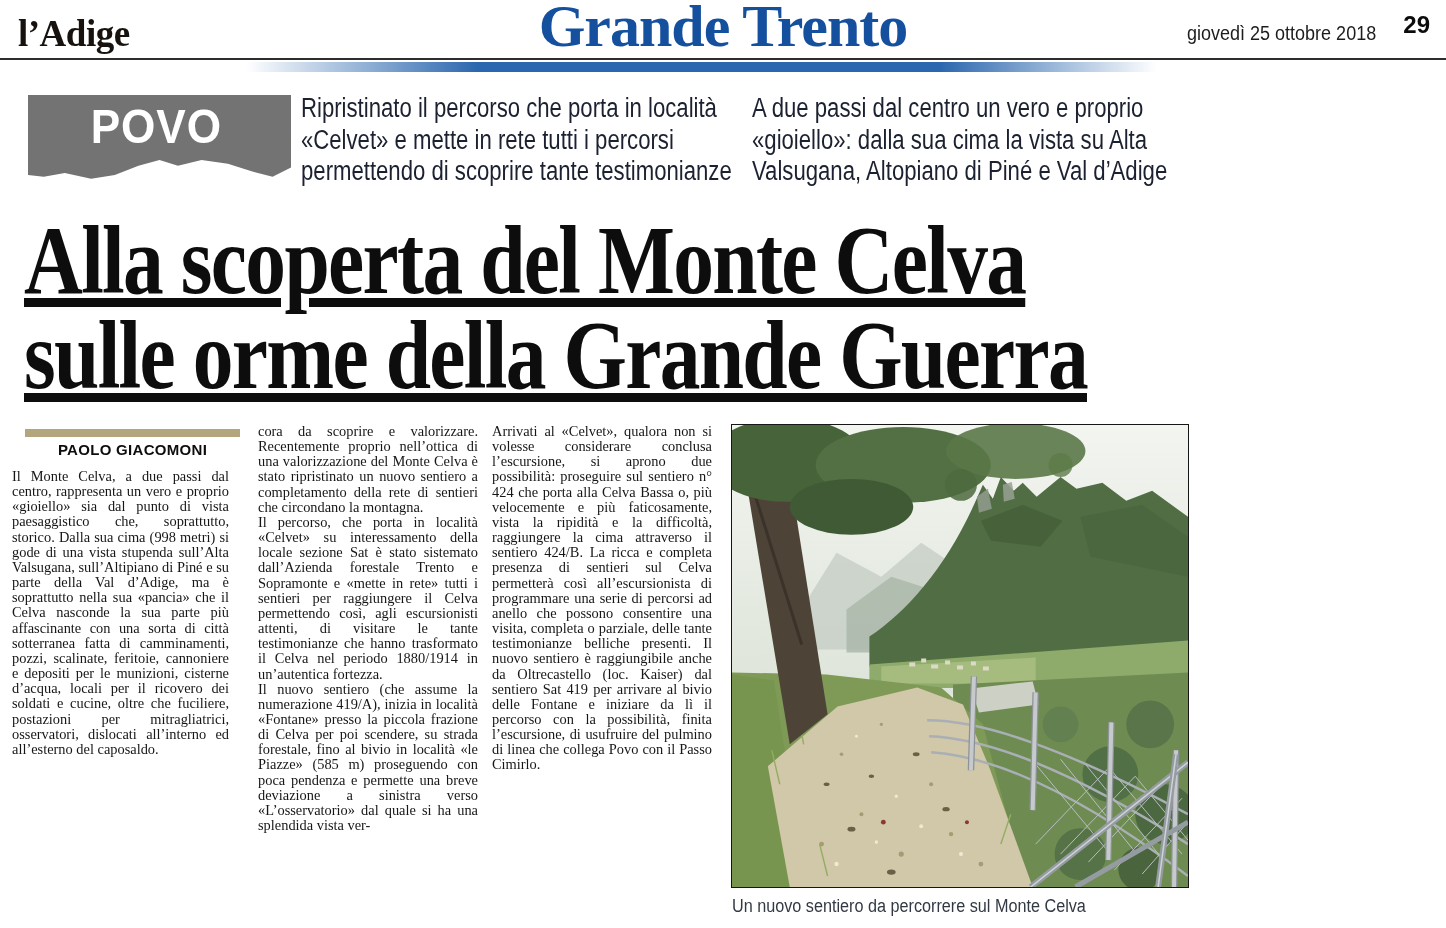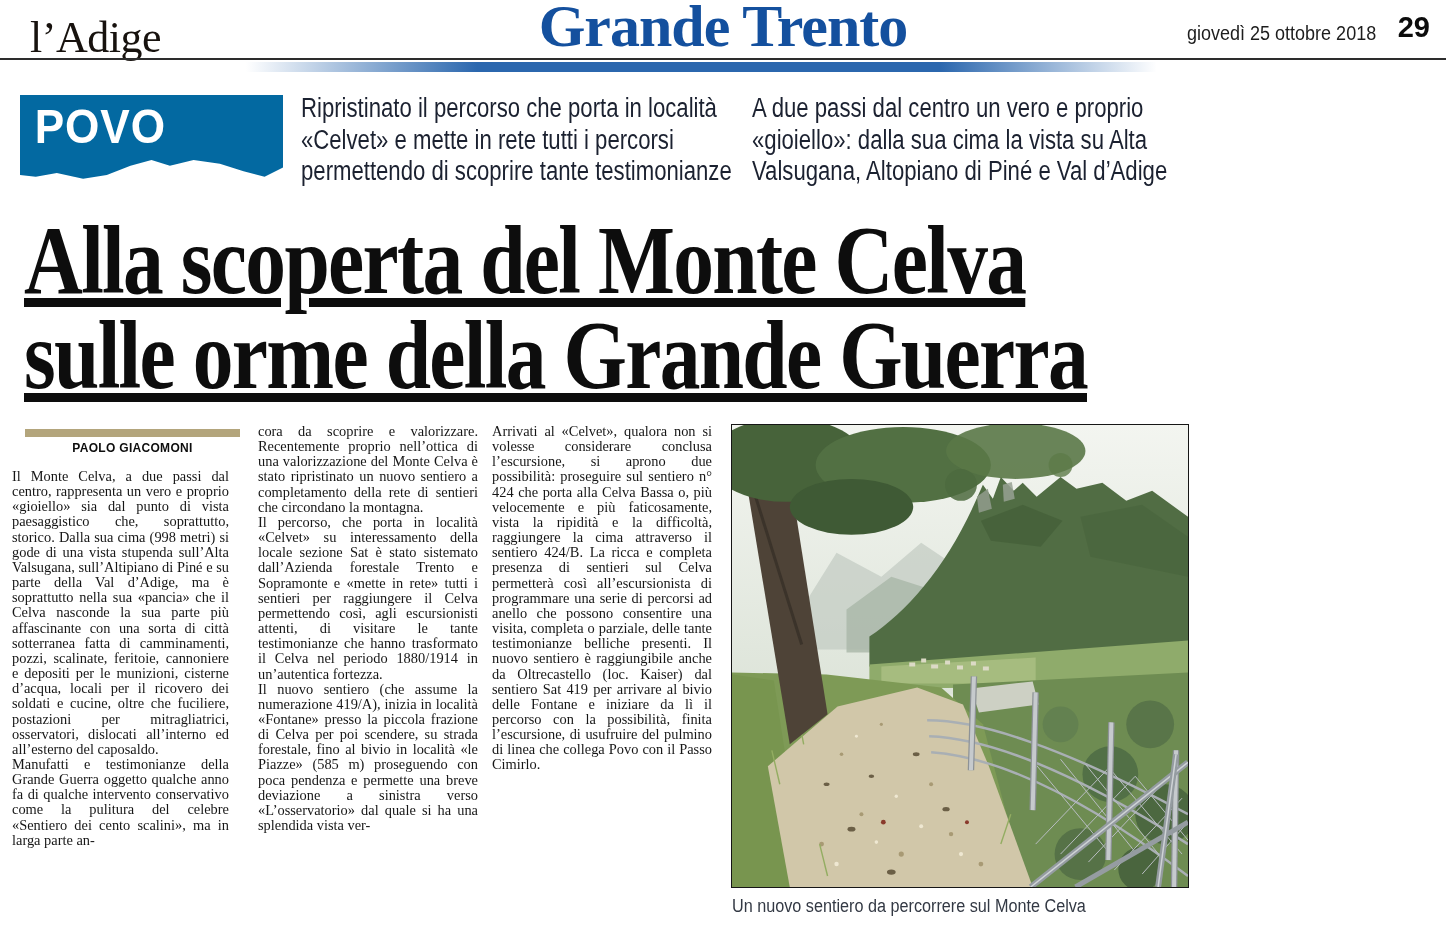--- a/index.html
+++ b/index.html
@@ -4,45 +4,46 @@
 <style>
   html,body { margin:0; padding:0; background:#ffffff; }
   .page {
     position:relative; width:1446px; height:928px; background:#ffffff;
     overflow:hidden; font-family:"Liberation Serif", serif; color:#141414;
   }
 
   
   .masthead-name {
     position:absolute; left:18px; top:12px; font-family:"Liberation Serif",serif;
-    font-weight:normal; font-size:44px; color:#17120e; letter-spacing:-0.5px;margin-left:12px;
+    font-weight:bold; font-size:37px; color:#17120e; letter-spacing:-0.5px;
   }
   .section-title-wrap { position:absolute; left:0; right:0; top:-8px; text-align:center; }
   .section-title {
     display:inline-block; font-family:"Liberation Serif",serif; font-weight:bold;
     font-size:60px; color:#14509e; letter-spacing:-1px;
   }
   .masthead-date {
     position:absolute; right:70px; top:22px; font-family:"Liberation Sans",sans-serif;
     font-size:20px; color:#1d1d1d; transform:scaleX(0.9); transform-origin:right top;
   }
   .masthead-page {
     position:absolute; right:16px; top:11px; font-family:"Liberation Sans",sans-serif;
-    font-weight:bold; font-size:29px; color:#0c0c0c;text-align:center;
+    font-weight:bold; font-size:24px; color:#0c0c0c;text-align:center;
   }
   .header-rule { position:absolute; top:58px; left:0; width:1446px; height:2px; background:#2d2d2d; }
   .header-band {
     position:absolute; top:62px; left:0; width:1446px; height:10px;
     background:linear-gradient(90deg, rgba(43,103,174,0) 17%, #2b67ae 33%, #2b67ae 65%, rgba(43,103,174,0) 80%);
   }
 
   
   .povo {
-    position:absolute; left:20px; top:95px; width:263px; height:93px; background:#0369a1;
+    position:absolute; left:28px; top:95px; width:263px; height:93px; background:#737373;
     clip-path:polygon(0 0,100% 0,100% 78%,93% 88%,85% 82%,76% 74%,66% 70%,57% 76%,50% 70%,42% 76%,33% 86%,24% 90%,14% 84%,6% 88%,0 86%);
+    text-align:center;
   }
   .povo-label {
     color:#ffffff; font-family:"Liberation Sans",sans-serif; font-weight:bold;
     font-size:48px; padding:4px 0 0 16px; letter-spacing:1px;
     transform:scaleX(0.92); transform-origin:left top;
   }
 
   
   .kicker {
     position:absolute; top:93px; width:545px; font-family:"Liberation Sans",sans-serif;
@@ -57,21 +58,21 @@
   .headline-line {
     font-family:"Liberation Serif",serif; font-weight:bold; font-size:97px;
     line-height:95px; white-space:nowrap; letter-spacing:-2px;
     transform:scaleX(0.84); transform-origin:left top;
   }
 
   
   .byline-bar { position:absolute; left:25px; top:429px; width:215px; height:8px; background:#b3a57c; }
   .byline {
     position:absolute; left:25px; top:441px; width:215px; text-align:center;
-    font-family:"Liberation Sans",sans-serif; font-weight:bold; font-size:12px;
+    font-family:"Liberation Sans",sans-serif; font-weight:bold; font-size:15px;
     color:#0d0d0d; letter-spacing:0.3px;
   }
 
   
   .body-col {
     position:absolute; font-family:Liberation Serif, serif; font-size:14.4px;
     line-height:15.15px; text-align:justify; color:#161616; hyphens:none;
   }
   .body-col p { margin:0; }
   .col-1 { left:12px;  top:469px; width:217px; }
@@ -113,21 +114,20 @@
   <div class="headline">
     <div class="headline-line">Alla scoperta del Monte Celva</div>
     <div class="headline-line">sulle orme della Grande Guerra</div>
   </div>
 
   <div class="byline-bar"></div>
   <div class="byline">PAOLO GIACOMONI</div>
 
   <div class="body-col col-1">
     <p>Il Monte Celva, a due passi dal centro, rappresenta un vero e proprio «gioiello» sia dal punto di vista paesaggistico che, soprattutto, storico. Dalla sua cima (998 metri) si gode di una vista stupenda sull’Alta Valsugana, sull’Altipiano di Piné e su parte della Val d’Adige, ma è soprattutto nella sua «pancia» che il Celva nasconde la sua parte più affascinante con una sorta di città sotterranea fatta di camminamenti, pozzi, scalinate, feritoie, cannoniere e depositi per le munizioni, cisterne d’acqua, locali per il ricovero dei soldati e cucine, oltre che fuciliere, postazioni per mitragliatrici, osservatori, dislocati all’interno ed all’esterno del caposaldo.</p>
-    <p>Manufatti e testimonianze della Grande Guerra oggetto qualche anno fa di qualche intervento conservativo come la pulitura del celebre «Sentiero dei cento scalini», ma in larga parte an-</p>
   </div>
   <div class="body-col col-2">
     <p>cora da scoprire e valorizzare. Recentemente proprio nell’ottica di una valorizzazione del Monte Celva è stato ripristinato un nuovo sentiero a completamento della rete di sentieri che circondano la montagna.</p>
     <p>Il percorso, che porta in località «Celvet» su interessamento della locale sezione Sat è stato sistemato dall’Azienda forestale Trento e Sopramonte e «mette in rete» tutti i sentieri per raggiungere il Celva permettendo così, agli escursionisti attenti, di visitare le tante testimonianze che hanno trasformato il Celva nel periodo 1880/1914 in un’autentica fortezza.</p>
     <p>Il nuovo sentiero (che assume la numerazione 419/A), inizia in località «Fontane» presso la piccola frazione di Celva per poi scendere, su strada forestale, fino al bivio in località «le Piazze» (585 m) proseguendo con poca pendenza e permette una breve deviazione a sinistra verso «L’osservatorio» dal quale si ha una splendida vista ver-</p>
   </div>
   <div class="body-col col-3">
     <p>Arrivati al «Celvet», qualora non si volesse considerare conclusa l’escursione, si aprono due possibilità: proseguire sul sentiero n° 424 che porta alla Celva Bassa o, più velocemente e più faticosamente, vista la ripidità e la difficoltà, raggiungere la cima attraverso il sentiero 424/B. La ricca e completa presenza di sentieri sul Celva permetterà così all’escursionista di programmare una serie di percorsi ad anello che possono consentire una visita, completa o parziale, delle tante testimonianze belliche presenti. Il nuovo sentiero è raggiungibile anche da Oltrecastello (loc. Kaiser) dal sentiero Sat 419 per arrivare al bivio delle Fontane e iniziare da lì il percorso con la possibilità, finita l’escursione, di usufruire del pulmino di linea che collega Povo con il Passo Cimirlo.</p>
   </div>
 

